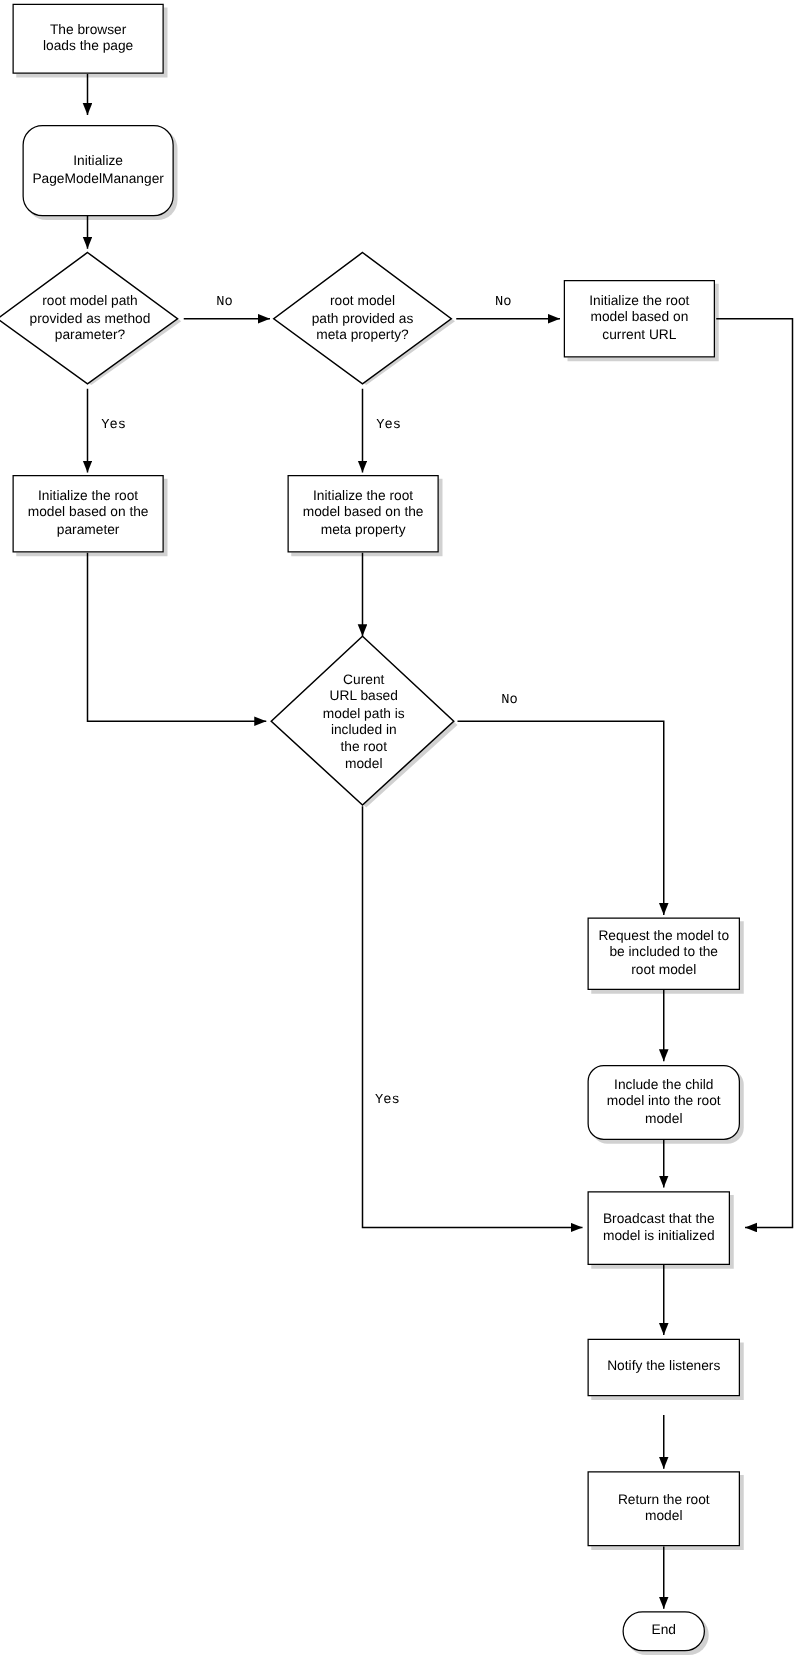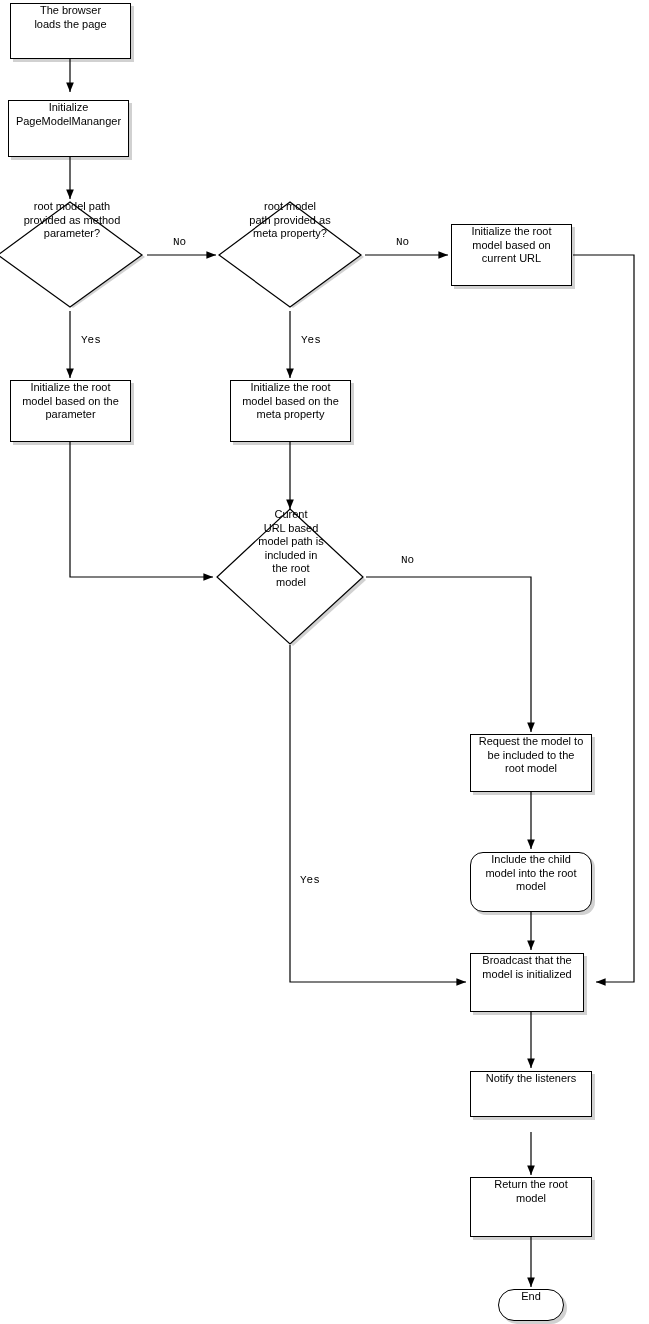--- a/index.html
+++ b/index.html
@@ -20,20 +20,21 @@
     left: 0;
     top: 0;
     width: 649px;
     height: 1324px;
     pointer-events: none;
   }
   .node {
     position: absolute;
     box-sizing: border-box;
     display: flex;
+    align-items: center;
     justify-content: center;
     text-align: center;
     color: #000000;
     font-size: 11px;
     line-height: 13.5px;
   }
   .node .label {
     display: block;
     padding: 0 5px;
     white-space: pre-line;
@@ -121,21 +122,21 @@
 
       <path d="M531,1237 L531,1287"></path>
     </g>
   </svg>
 
   <div class="node proc" style="left:10px; top:3px; width:121px; height:56px;">
     <span class="label">The browser
 loads the page</span>
   </div>
 
-  <div class="node proc" style="left:8px; top:100px; width:121px; height:57px;">
+  <div class="node proc" style="left:18px; top:100px; width:121px; height:73px;border-radius:16px;">
     <span class="label">Initialize
 PageModelMananger</span>
   </div>
 
   <div class="node decision" style="left:-3px; top:200px; width:150px; height:111px;">
     <svg class="dshape" viewBox="0 0 150 111" preserveAspectRatio="none">
       <polygon points="76,5 148,57 76,108 4,57" fill="rgba(0,0,0,0.18)"></polygon>
       <polygon points="73,2 145,55 73,107 1,55" fill="#ffffff" stroke="#000000" stroke-width="1.2"></polygon>
     </svg>
     <span class="label">root model path

